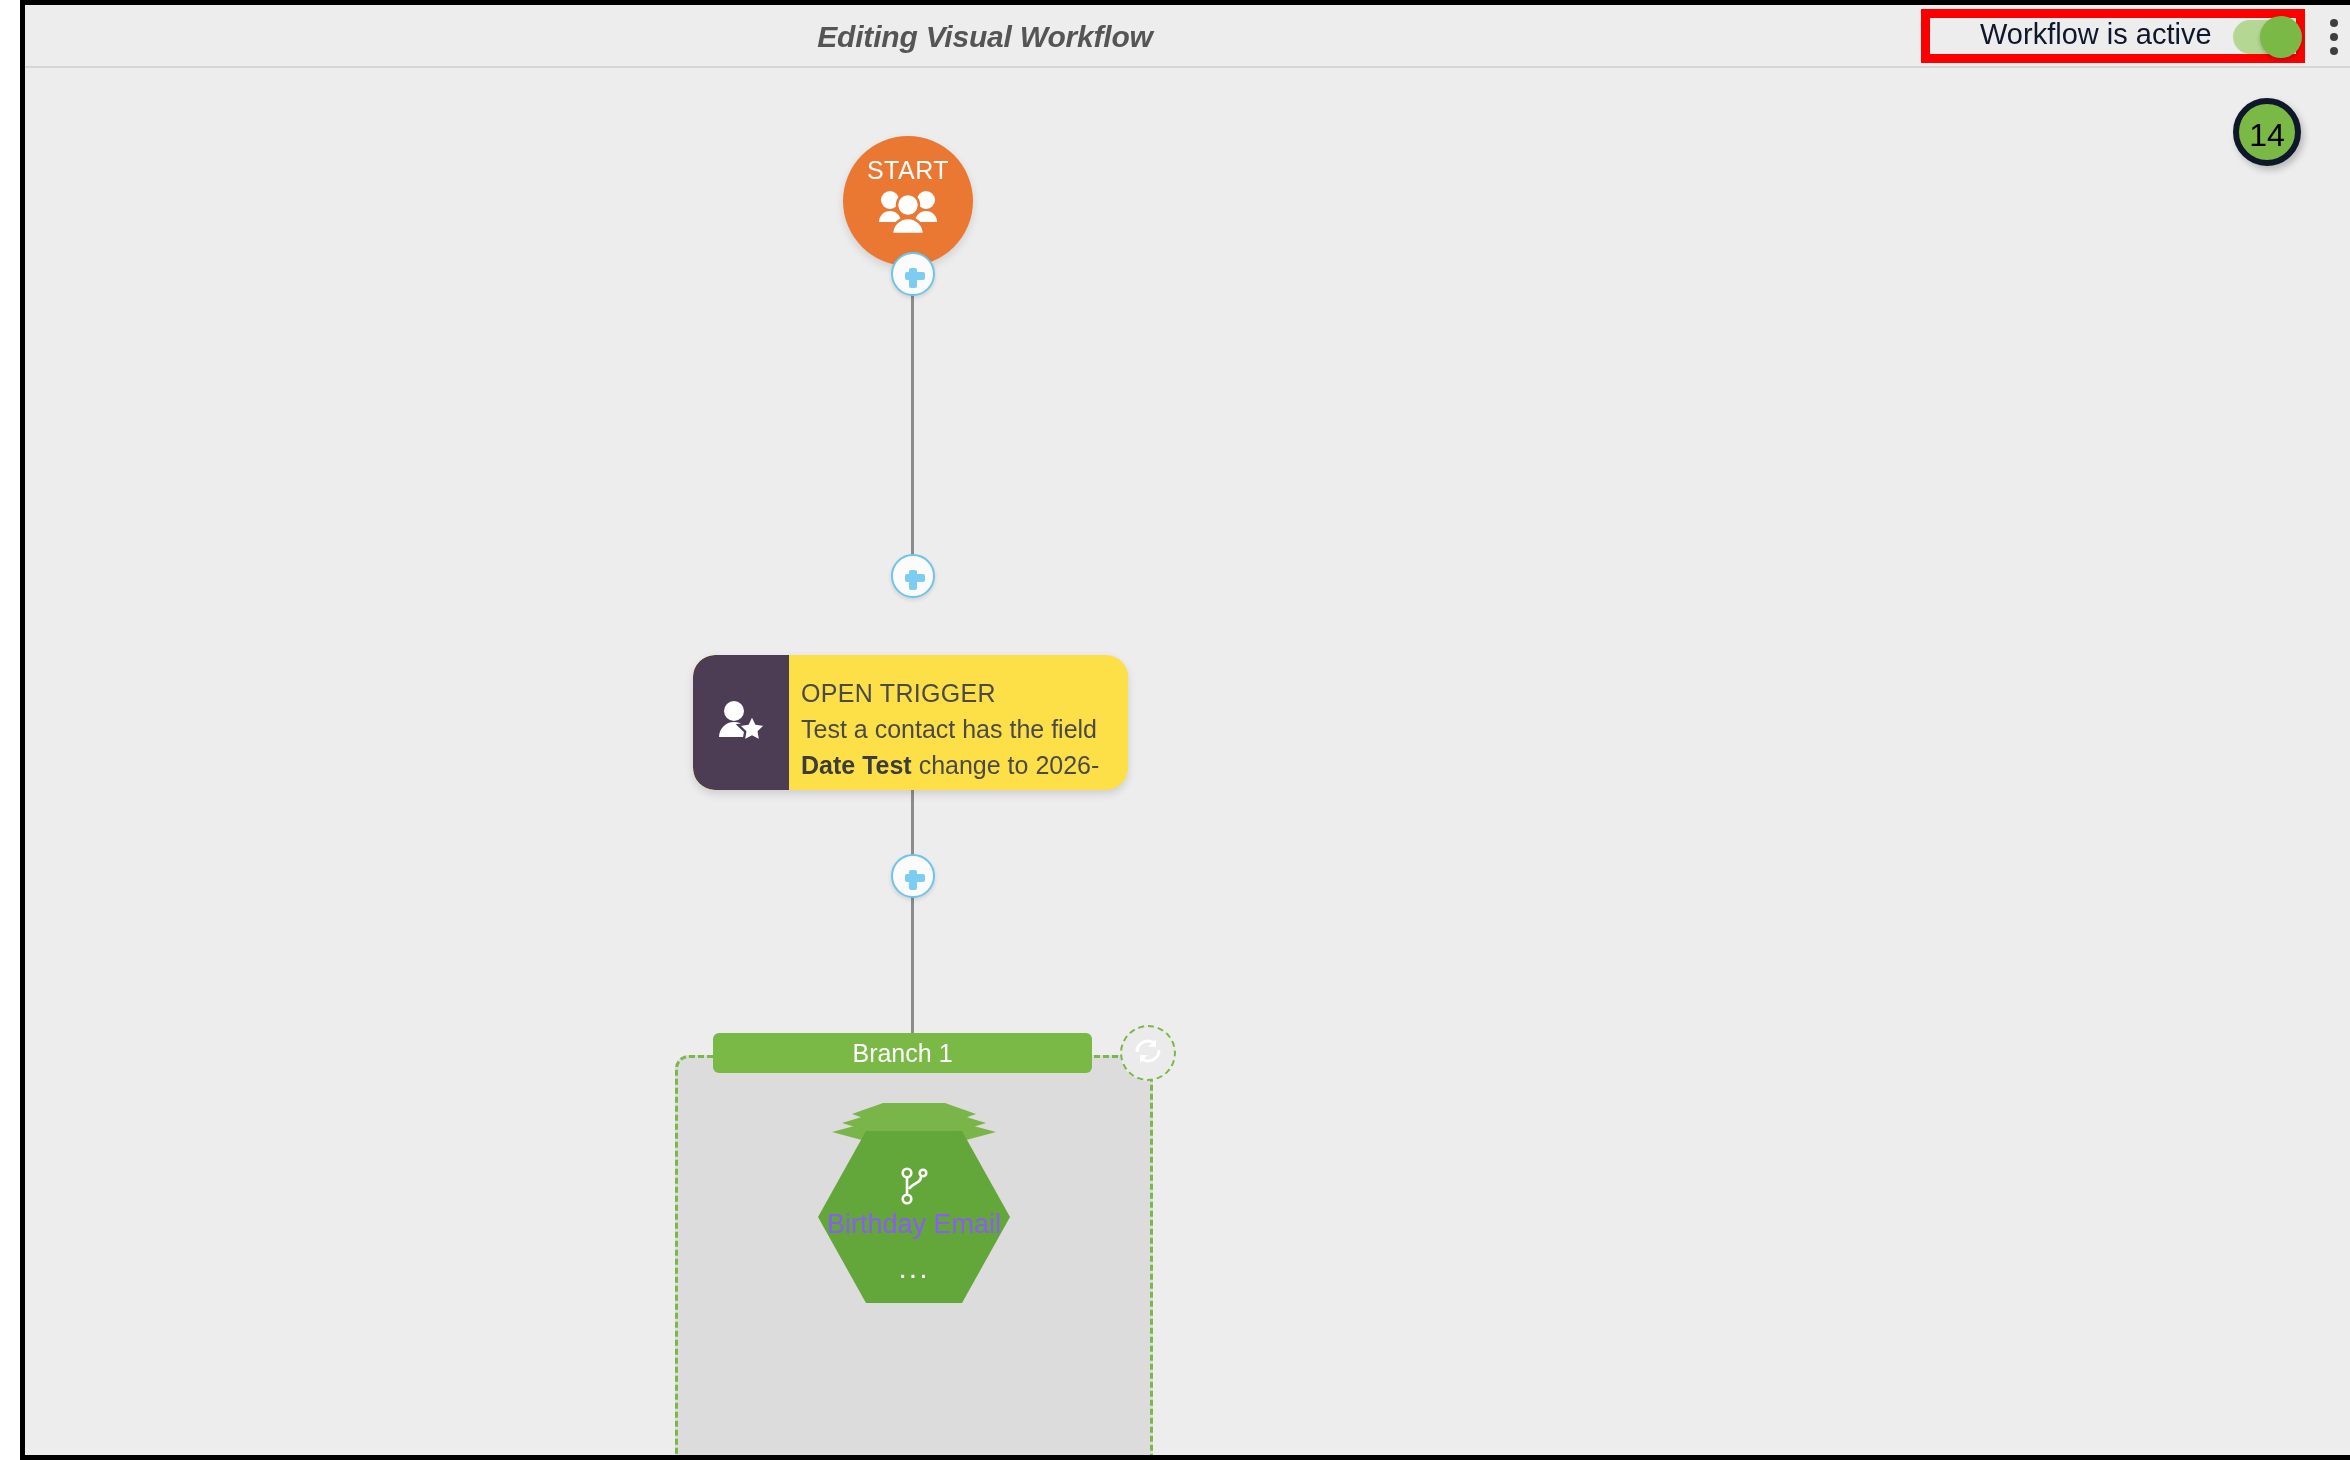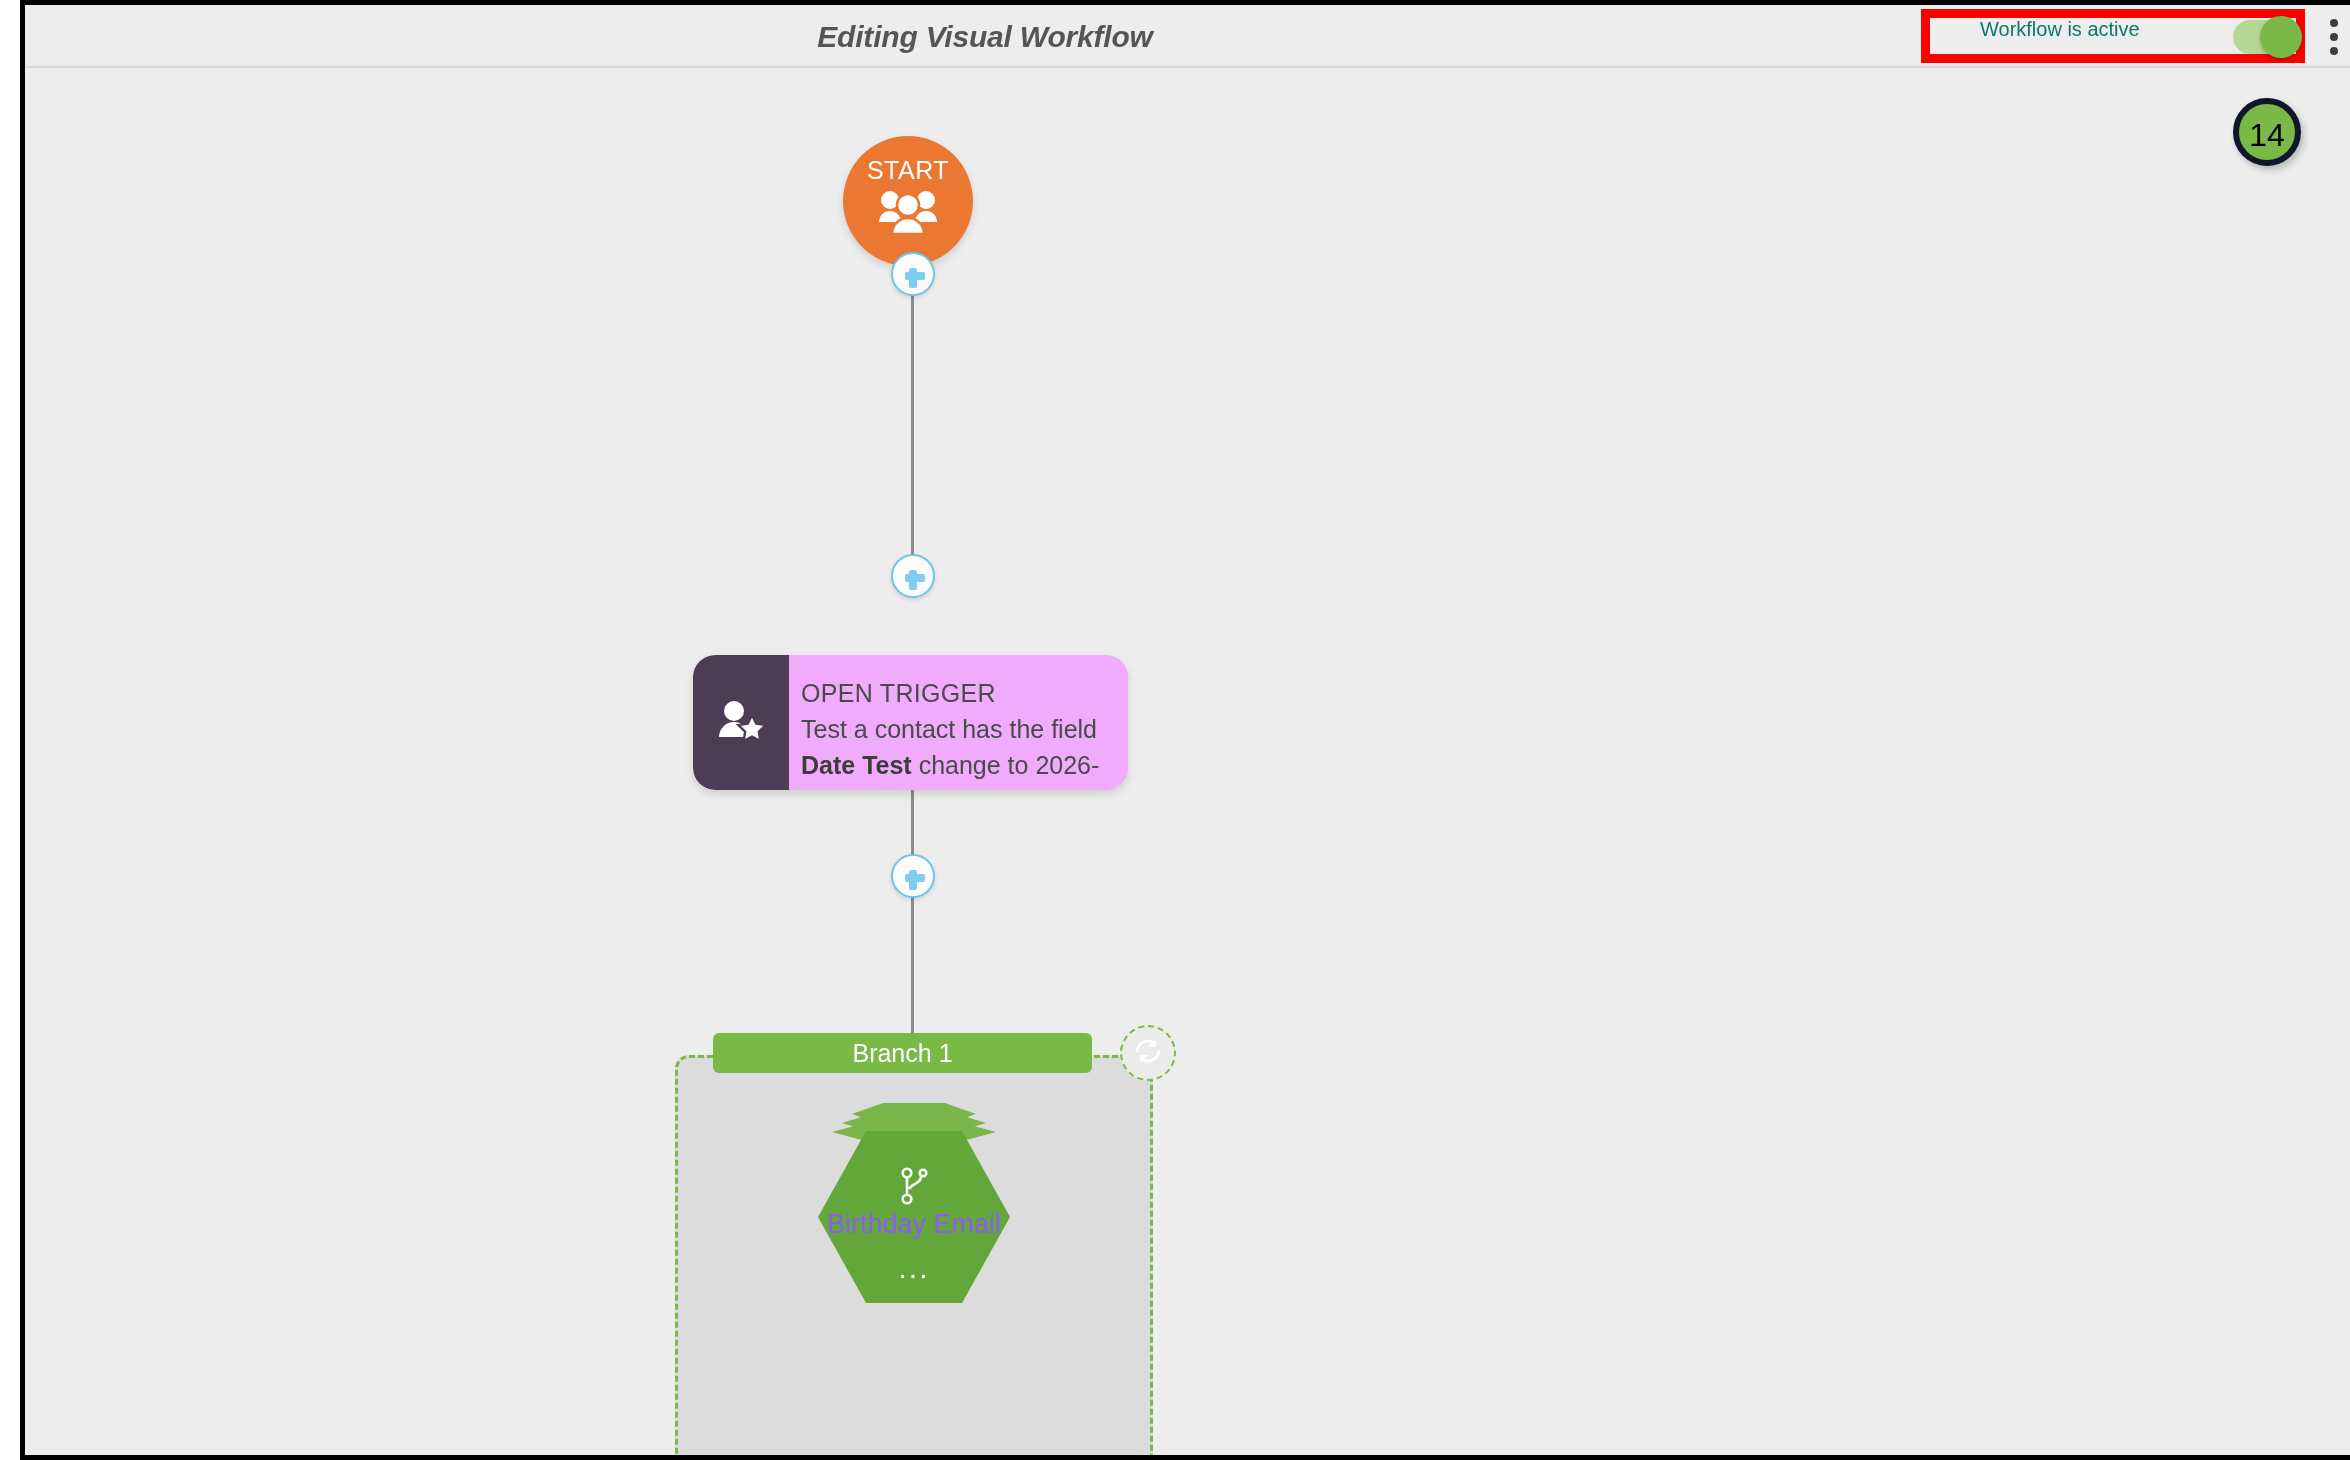--- a/index.html
+++ b/index.html
@@ -39,21 +39,21 @@
   }
 
   #active-box {
     position: absolute; left: 1896px; top: 4px;
     width: 384px; height: 54px;
     border: 9px solid #fc0000;
     background: transparent;
   }
   #active-label {
     position: absolute; left: 1955px; top: 13px;
-    font-size: 20px; color: #0f766e;
+    font-size: 29px; color: #0f172a;
     white-space: nowrap;
   }
   #active-toggle {
     position: absolute; left: 2208px; top: 15px;
     width: 66px; height: 34px;
     border-radius: 17px;
     background: #b4d894;
   }
   #active-toggle .knob {
     position: absolute; right: -3px; top: -4px;
@@ -137,21 +137,21 @@
     border-radius: 2px;
   }
   .plus::before { left: 12px; top: 18px; width: 20px; height: 8px; }
   .plus::after  { left: 16px; top: 14px; width: 8px;  height: 20px; }
 
   
   #trigger-card {
     position: absolute; left: 668px; top: 587px;
     width: 435px; height: 135px;
     border-radius: 22px;
-    background: #f0abfc;
+    background: #fde047;
     box-shadow: 0 4px 9px rgba(0,0,0,0.13);
     overflow: hidden;
   }
   #trigger-icon-panel {
     position: absolute; left: 0; top: 0;
     width: 96px; height: 135px;
     background: #4c3c54;
     border-radius: 22px 0 0 22px;
   }
   #trigger-icon-panel .glyph {

